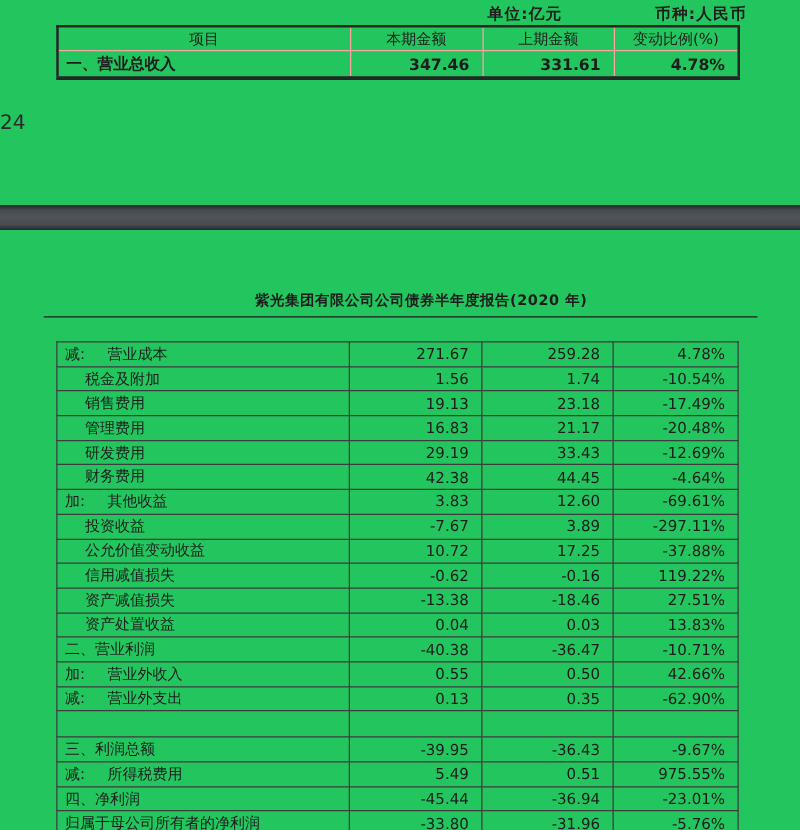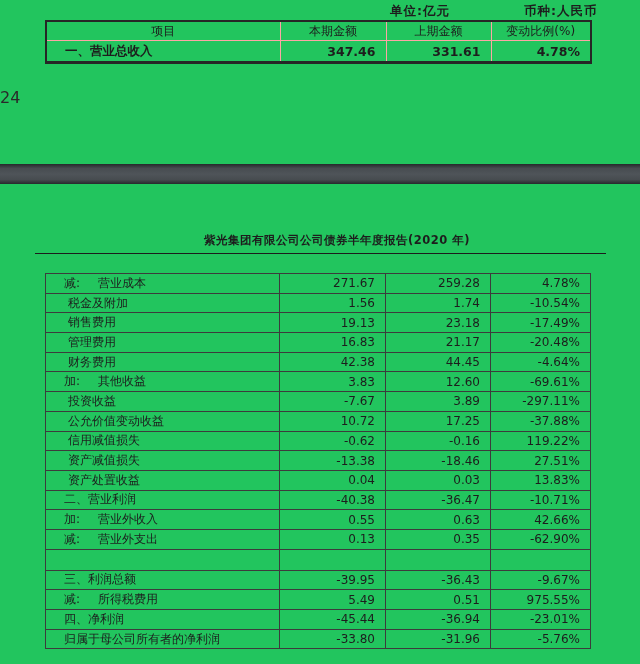--- a/index.html
+++ b/index.html
@@ -32,21 +32,21 @@
 
   .title { position:absolute; top:49px; left:17px; width:100%; text-align:center;
            font-size:11.5px; font-weight:bold; letter-spacing:0.5px; }
   .title-rule { position:absolute; top:69px; left:35px; width:571px; height:0; border-top:1.5px solid #1c1c1c; }
 
   .t2 { position:absolute; top:89px; left:45px; border:1.5px solid #2c2c2c; }
   .t2 td { border:1px solid #3c3c3c; height:18.7px; }
   .t2 tr.blank td { height:20px; }
   .t2 tr.sec { font-weight:normal; font-size:12px; }
 
-  .lbl { text-align:left; padding-left:18px; }
+  .lbl { text-align:left; padding-left:6px; }
   .ind { padding-left:22px; }
   .num { text-align:right; padding-right:10px; }
   .p { display:inline-block; width:34px; }
 </style>
 </head>
 <body>
 
 <div class="page page1">
   <span class="unit-note unit-pos">单位:亿元</span>
   <span class="unit-note curr-pos">币种:人民币</span>
@@ -110,20 +110,26 @@
       <td class="num">23.18</td>
       <td class="num">-17.49%</td>
     </tr>
     <tr>
       <td class="lbl ind">管理费用</td>
       <td class="num">16.83</td>
       <td class="num">21.17</td>
       <td class="num">-20.48%</td>
     </tr>
     <tr>
+      <td class="lbl ind">研发费用</td>
+      <td class="num">29.19</td>
+      <td class="num">33.43</td>
+      <td class="num">-12.69%</td>
+    </tr>
+    <tr>
       <td class="lbl ind">财务费用</td>
       <td class="num">42.38</td>
       <td class="num">44.45</td>
       <td class="num">-4.64%</td>
     </tr>
     <tr>
       <td class="lbl"><span class="p">加:</span><span>其他收益</span></td>
       <td class="num">3.83</td>
       <td class="num">12.60</td>
       <td class="num">-69.61%</td>
@@ -160,21 +166,21 @@
     </tr>
     <tr class="sec">
       <td class="lbl">二、营业利润</td>
       <td class="num">-40.38</td>
       <td class="num">-36.47</td>
       <td class="num">-10.71%</td>
     </tr>
     <tr>
       <td class="lbl"><span class="p">加:</span><span>营业外收入</span></td>
       <td class="num">0.55</td>
-      <td class="num">0.63</td>
+      <td class="num">0.50</td>
       <td class="num">42.66%</td>
     </tr>
     <tr>
       <td class="lbl"><span class="p">减:</span><span>营业外支出</span></td>
       <td class="num">0.13</td>
       <td class="num">0.35</td>
       <td class="num">-62.90%</td>
     </tr>
     <tr class="blank">
       <td class="lbl"></td>

